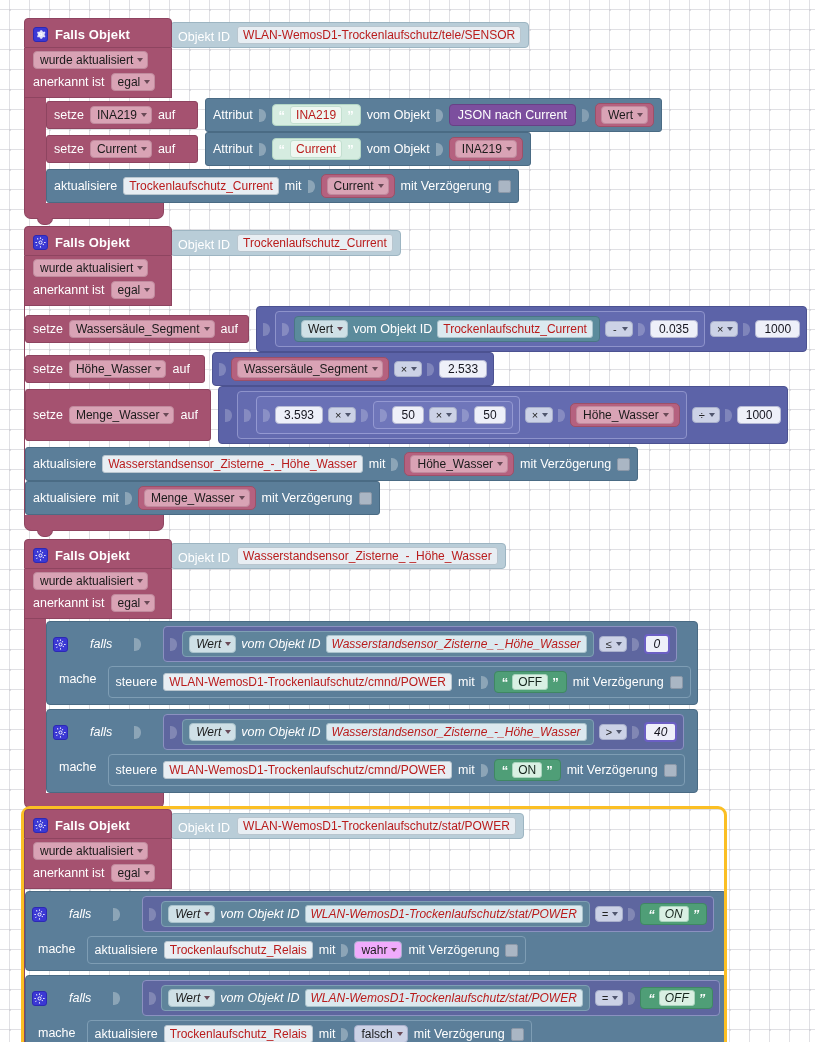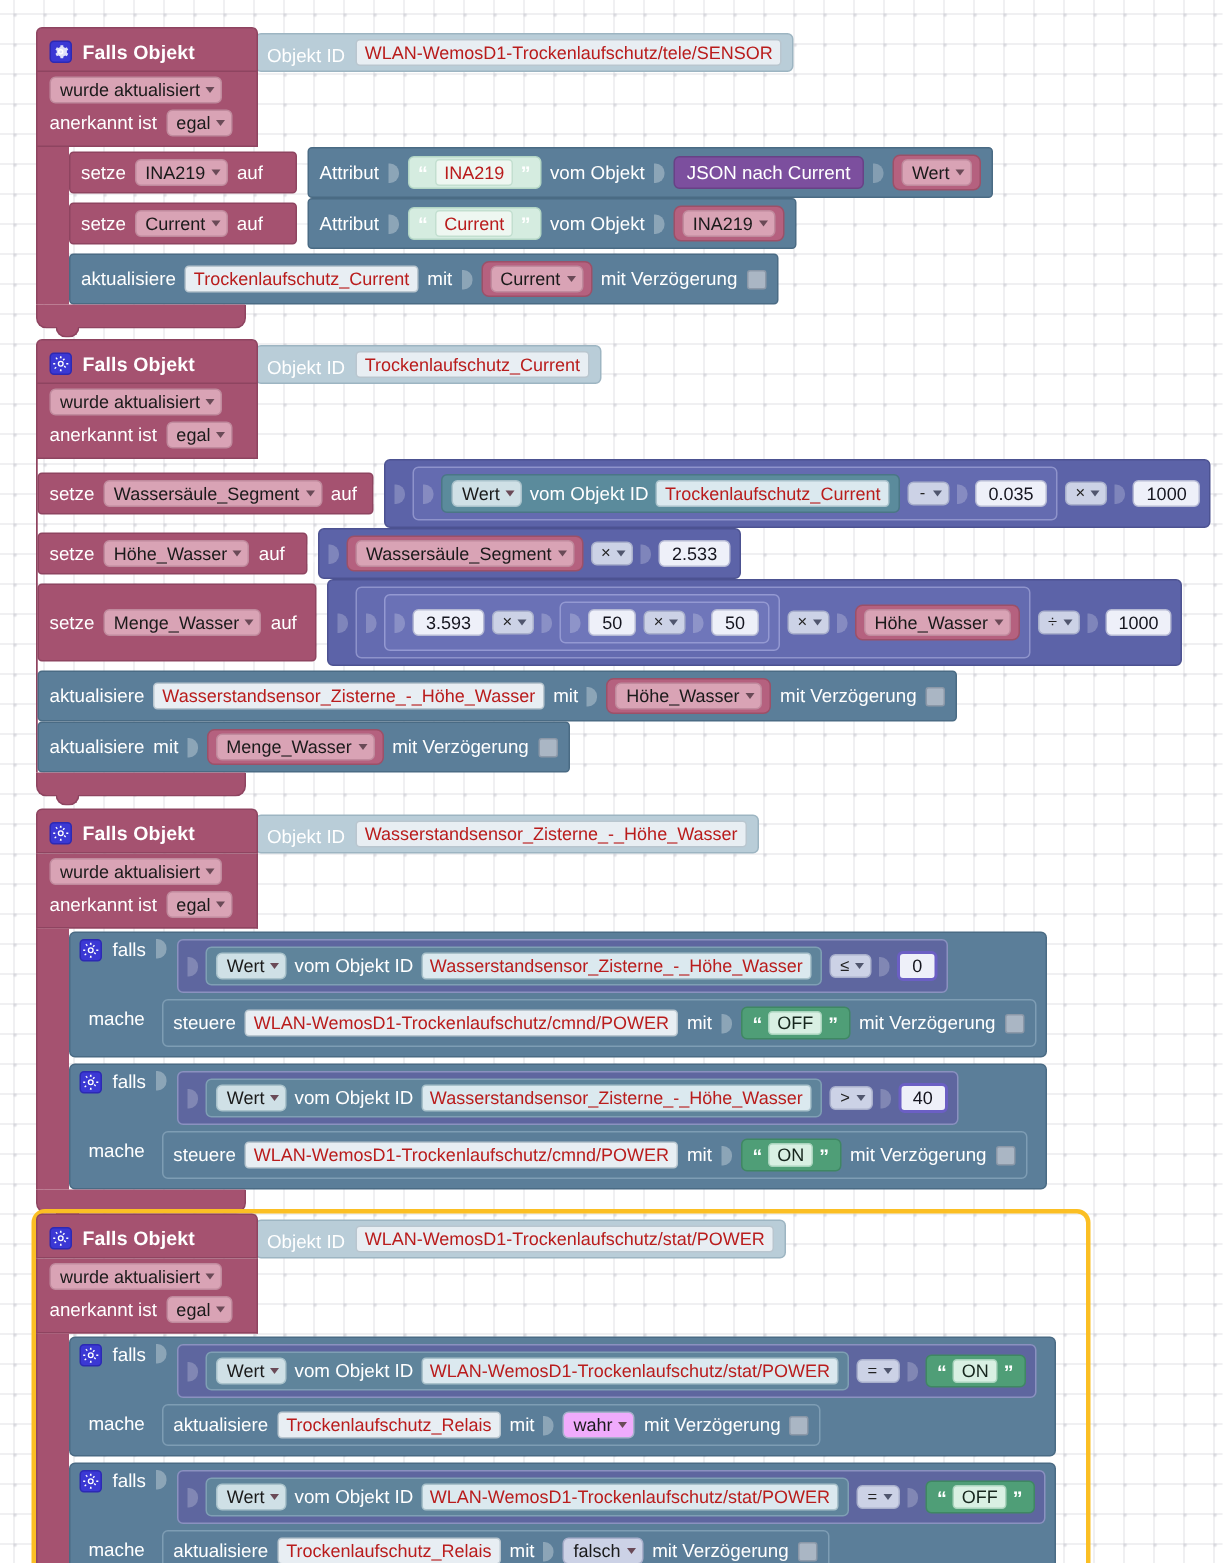--- a/index.html
+++ b/index.html
@@ -147,21 +147,21 @@
     border-top:4px solid #50566e;
   }
 
   .conn {
     width:7px; height:13px; background:rgba(255,255,255,0.30);
     border-radius:0 6px 6px 0; flex:0 0 auto;
   }
 
   
   .ctrl { background:#5b7e99; border:1px solid #4a6b84; border-radius:4px; }
-  .ctrl-if { display:flex; align-items:flex-start; gap:7px; padding:4px 6px; }
+  .ctrl-if { display:flex; align-items:center; gap:22px; padding:4px 6px;font-style:italic; }
   .ctrl-do { display:flex; align-items:flex-start; gap:7px; padding:0 6px 6px 6px; }
   .ctrl-do .mache { font-size:12.5px; color:#fff; padding:6px 4px 0 6px; }
   .stmt {
     background:#5b7e99; border:1px solid #7e9db4; border-radius:4px;
     padding:4px 7px; display:flex; align-items:center; gap:6px; min-height:26px;
   }
   .leftbar { background:#a55270; }
 
   .tail {
     height:16px; background:#a55270; border:1px solid #8e4460; border-top:none;

